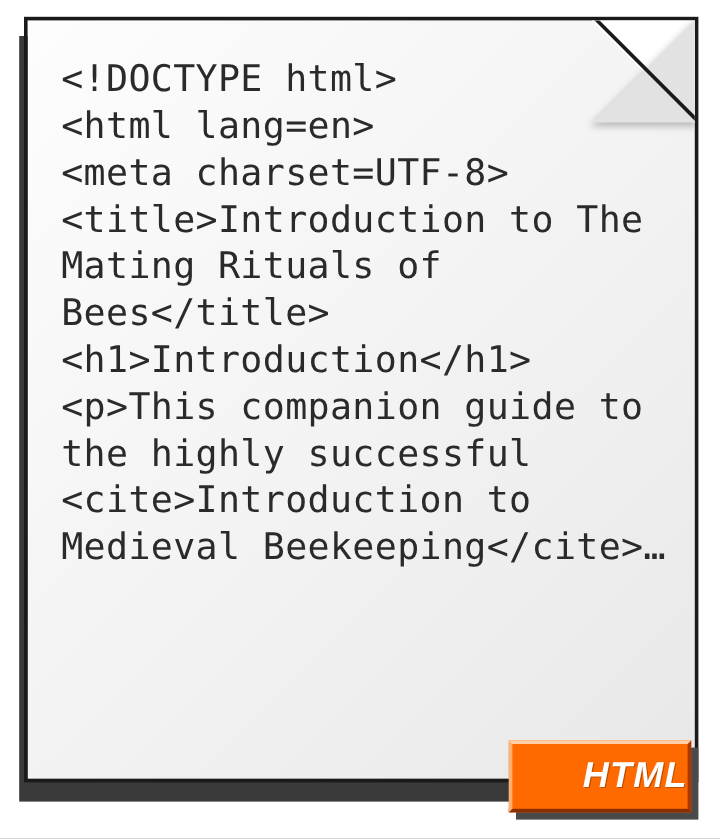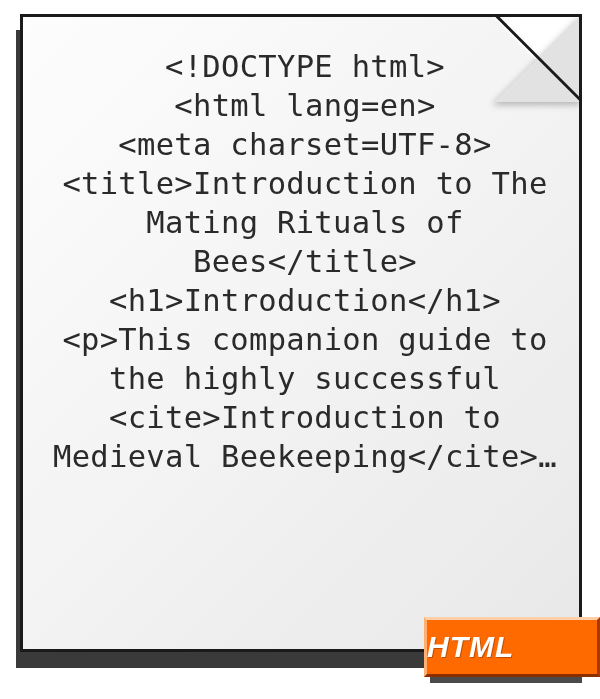--- a/index.html
+++ b/index.html
@@ -22,21 +22,20 @@
 .page {
   position: absolute;
   left: 20px;
   top: 14px;
   width: 562px;
   height: 638px;
   background: linear-gradient(135deg, #fdfdfd 0%, #f3f3f3 50%, #e8e8e8 100%);
   border: 3px solid #1a1a1a;
   z-index: 2;
   overflow: hidden;
-  text-align: center;
 }
 .fold {
   position: absolute;
   top: -3px;
   right: -3px;
   width: 92px;
   height: 92px;
   z-index: 3;
 }
 .fold-back {
@@ -102,30 +101,31 @@
   left: 6px;
   top: 6px;
   width: 152px;
   height: 60px;
   background: #4a4a4a;
 }
 .badge-face {
   position: absolute;
   left: 0;
   top: 0;
-  width: 176px;
+  width: 152px;
   height: 60px;
   background: #ff6a00;
   border-top: 3px solid #ffd0a8;
   border-left: 3px solid #ffb070;
   border-right: 3px solid #a83800;
   border-bottom: 3px solid #8a2e00;
   display: flex;
   align-items: center;
-  justify-content: flex-start;
+  justify-content: flex-end;
+  padding-left: 12px;
 }
 .badge-text {
   font-family: "Arial Black", "Arial", sans-serif;
   font-weight: 900;
   font-style: italic;
   font-size: 30px;
   color: #fff;
   letter-spacing: 1px;
   text-shadow: 1px 1px 0 rgba(0,0,0,0.25);
 }

